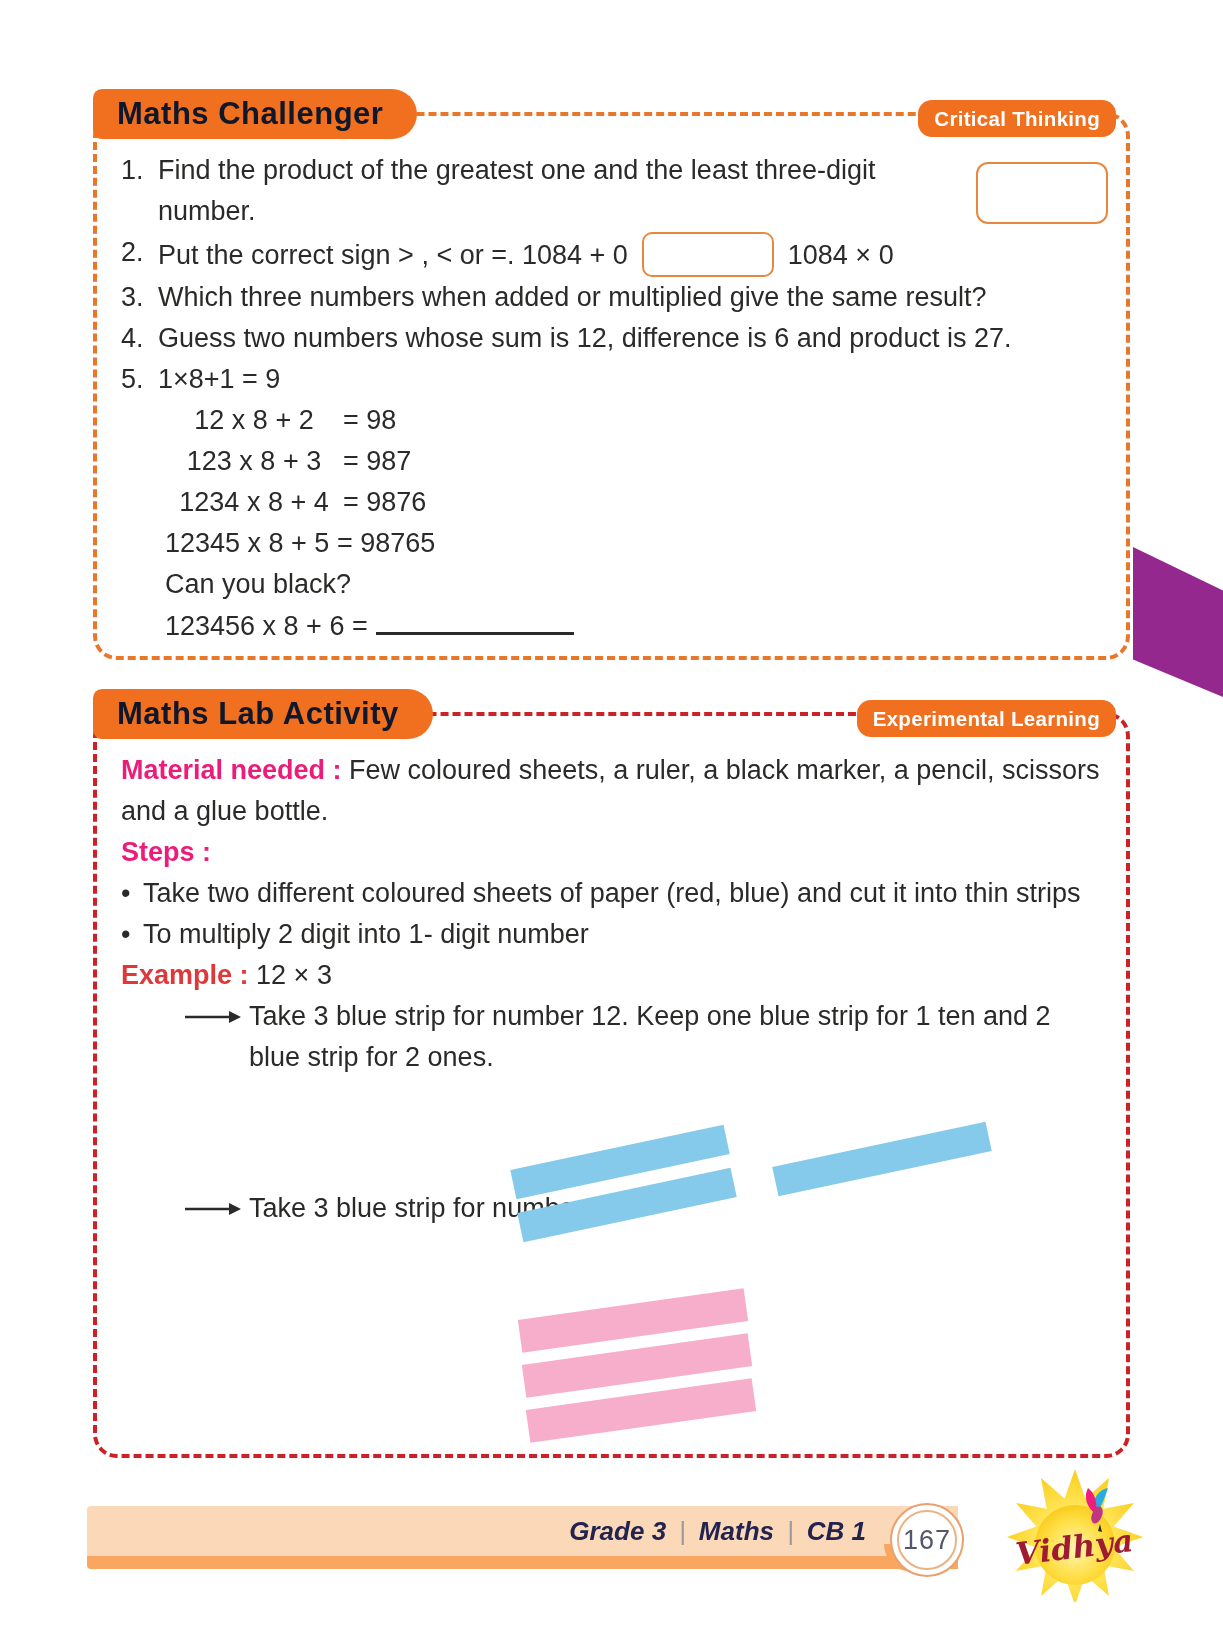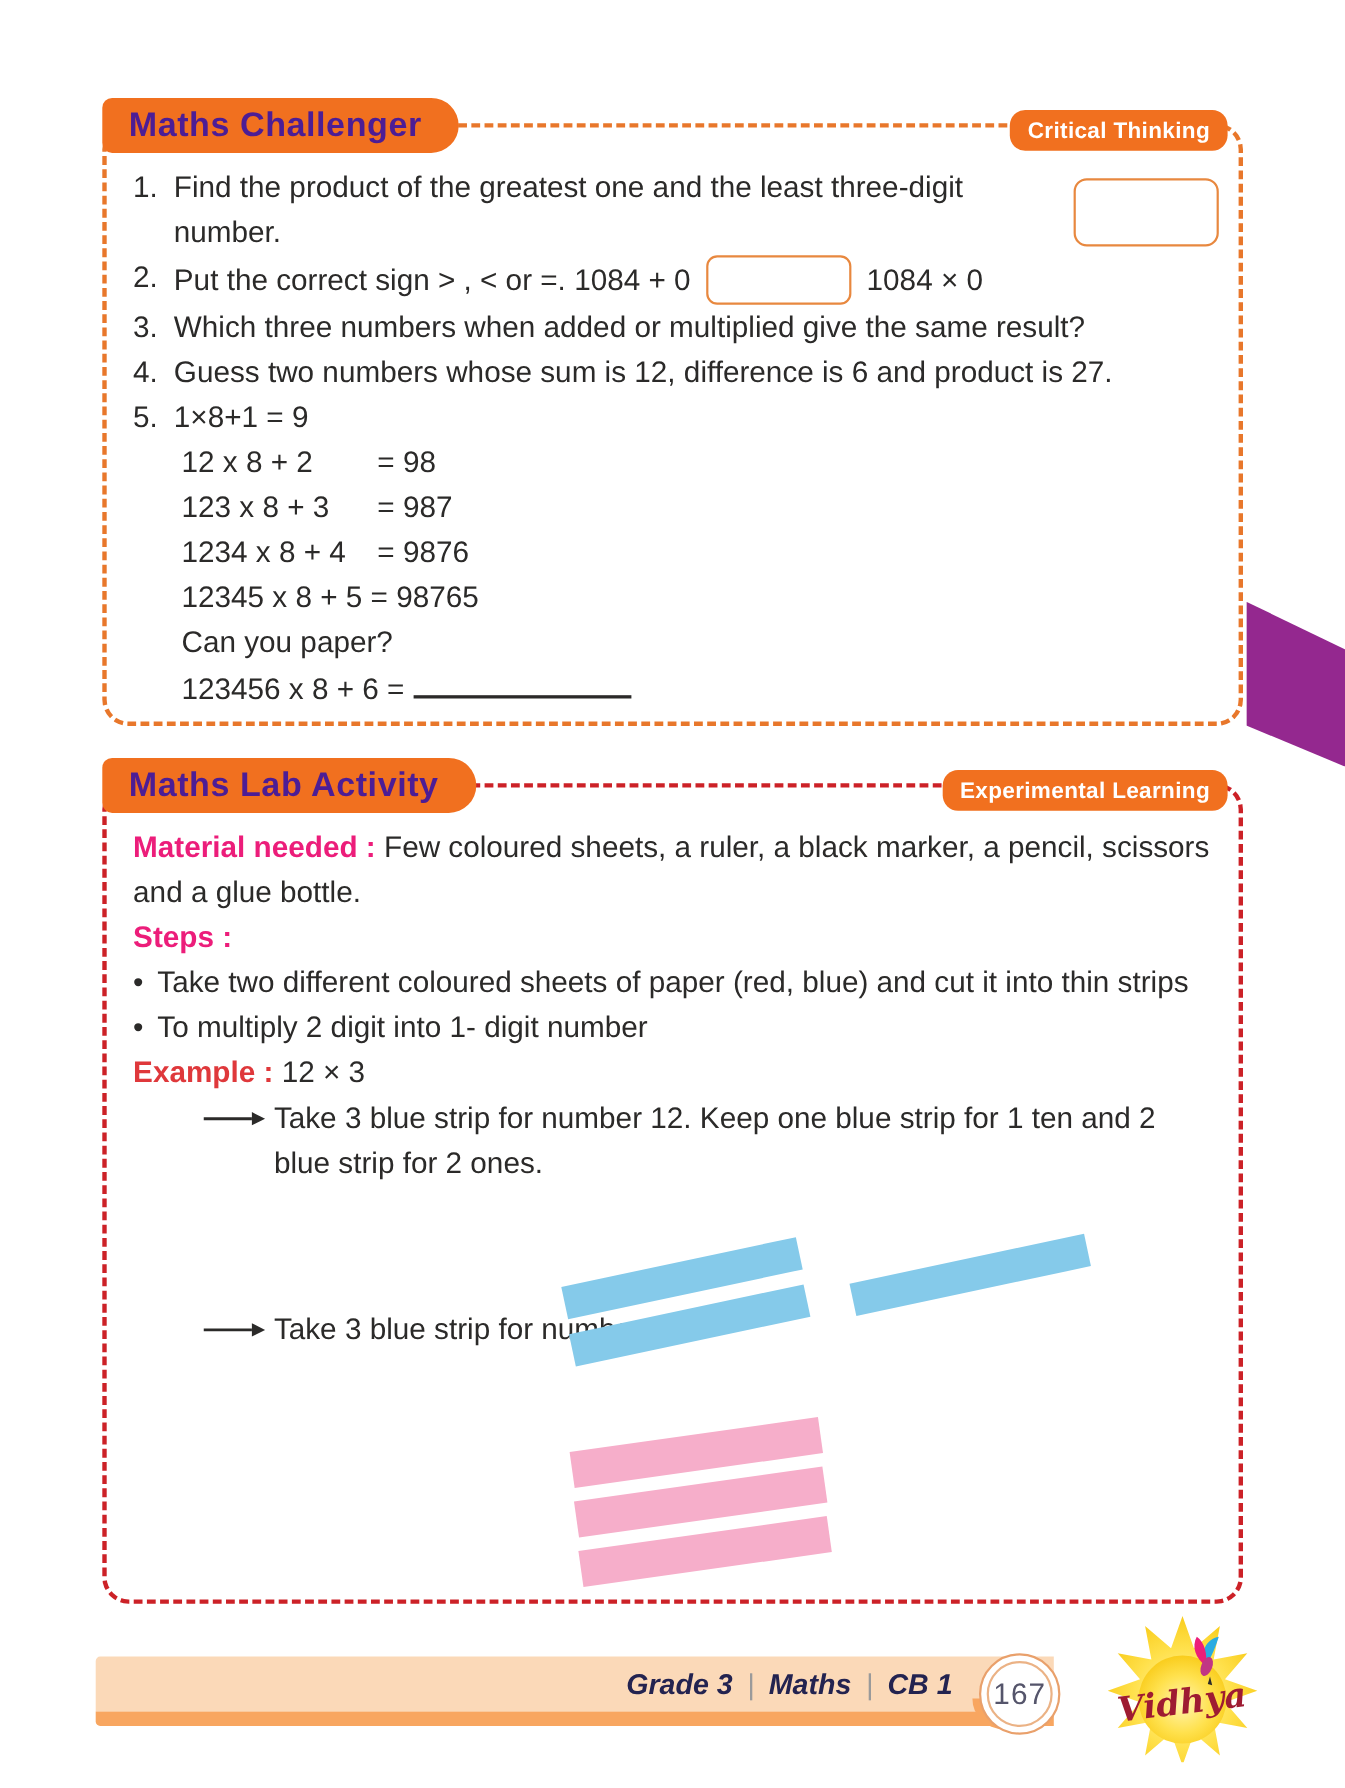--- a/index.html
+++ b/index.html
@@ -12,41 +12,41 @@
   html,body{background:#ffffff;}
   .page{position:relative;width:1223px;height:1625px;background:#fff;overflow:hidden;
         font-family:"Liberation Sans",sans-serif;color:var(--text);}
 
   
   .sect{position:absolute;left:93px;width:1037px;border-radius:24px;}
   .sect.challenger{top:112px;height:548px;border:4px dashed var(--orange-border);}
   .sect.lab{top:712px;height:746px;border:4px dashed var(--red-border);}
 
   .pill{position:absolute;left:-4px;top:-27px;height:50px;display:flex;align-items:center;
-        background:var(--orange);color:#4c1d95;font-weight:bold;font-size:31px;
+        background:var(--orange);color:#0f172a;font-weight:bold;font-size:31px;
         padding:0 34px 0 24px;border-radius:10px 28px 28px 10px;letter-spacing:.5px;}
   .badge{position:absolute;right:10px;top:-16px;height:37px;display:flex;align-items:center;
          background:var(--orange);color:#fff;font-weight:bold;font-size:20.5px;
          padding:0 16px;border-radius:14px;letter-spacing:.3px;}
 
   .content{position:relative;padding:34px 26px 0 24px;font-size:27px;line-height:41px;}
 
   
   .q{display:flex;}
   .qnum{width:37px;flex:none;}
   .qwrap{flex:1;}
   .cont-line{margin-left:37px;}
   .ansbox-q1{position:absolute;right:18px;top:46px;width:132px;height:62px;
              border:2px solid var(--orange-light);border-radius:12px;background:#fff;}
   .ansbox-inline{display:inline-block;width:132px;height:45px;border:2px solid var(--orange-light);
                  border-radius:10px;background:#fff;vertical-align:-13px;margin:0 14px;}
   .q1-text{max-width:810px;}
   .eqs{margin-left:44px;}
   .eq-row{display:flex;}
-  .eq-left{width:178px;}
+  .eq-left{width:178px;text-align:center;}
   .final-row .blankline{display:inline-block;width:198px;border-bottom:3px solid var(--text);
                         vertical-align:0;margin-left:8px;height:30px;}
 
   
   .lbl-pink{color:var(--pink);font-weight:bold;}
   .lbl-red{color:var(--red);font-weight:bold;}
   .bullet-item{position:relative;padding-left:22px;}
   .bullet-item::before{content:"\2022";position:absolute;left:0;top:0;}
   .arrow-item{position:relative;padding-left:128px;}
   .arrow-item .arrow-icon{position:absolute;left:64px;top:13px;}
@@ -135,21 +135,21 @@
         </div>
         <div class="eq-row">
           <span class="eq-left">123 x 8 + 3</span>
           <span>= 987</span>
         </div>
         <div class="eq-row">
           <span class="eq-left">1234 x 8 + 4</span>
           <span>= 9876</span>
         </div>
         <div>12345  x 8 + 5 = 98765</div>
-        <div>Can you paper?</div>
+        <div>Can you black?</div>
         <div class="final-row">
           <span>123456 x 8 + 6 =</span><span class="blankline"></span>
         </div>
       </div>
     </div>
   </section>
 
   <div class="purple-flag"></div>
 
   <section class="sect lab">

